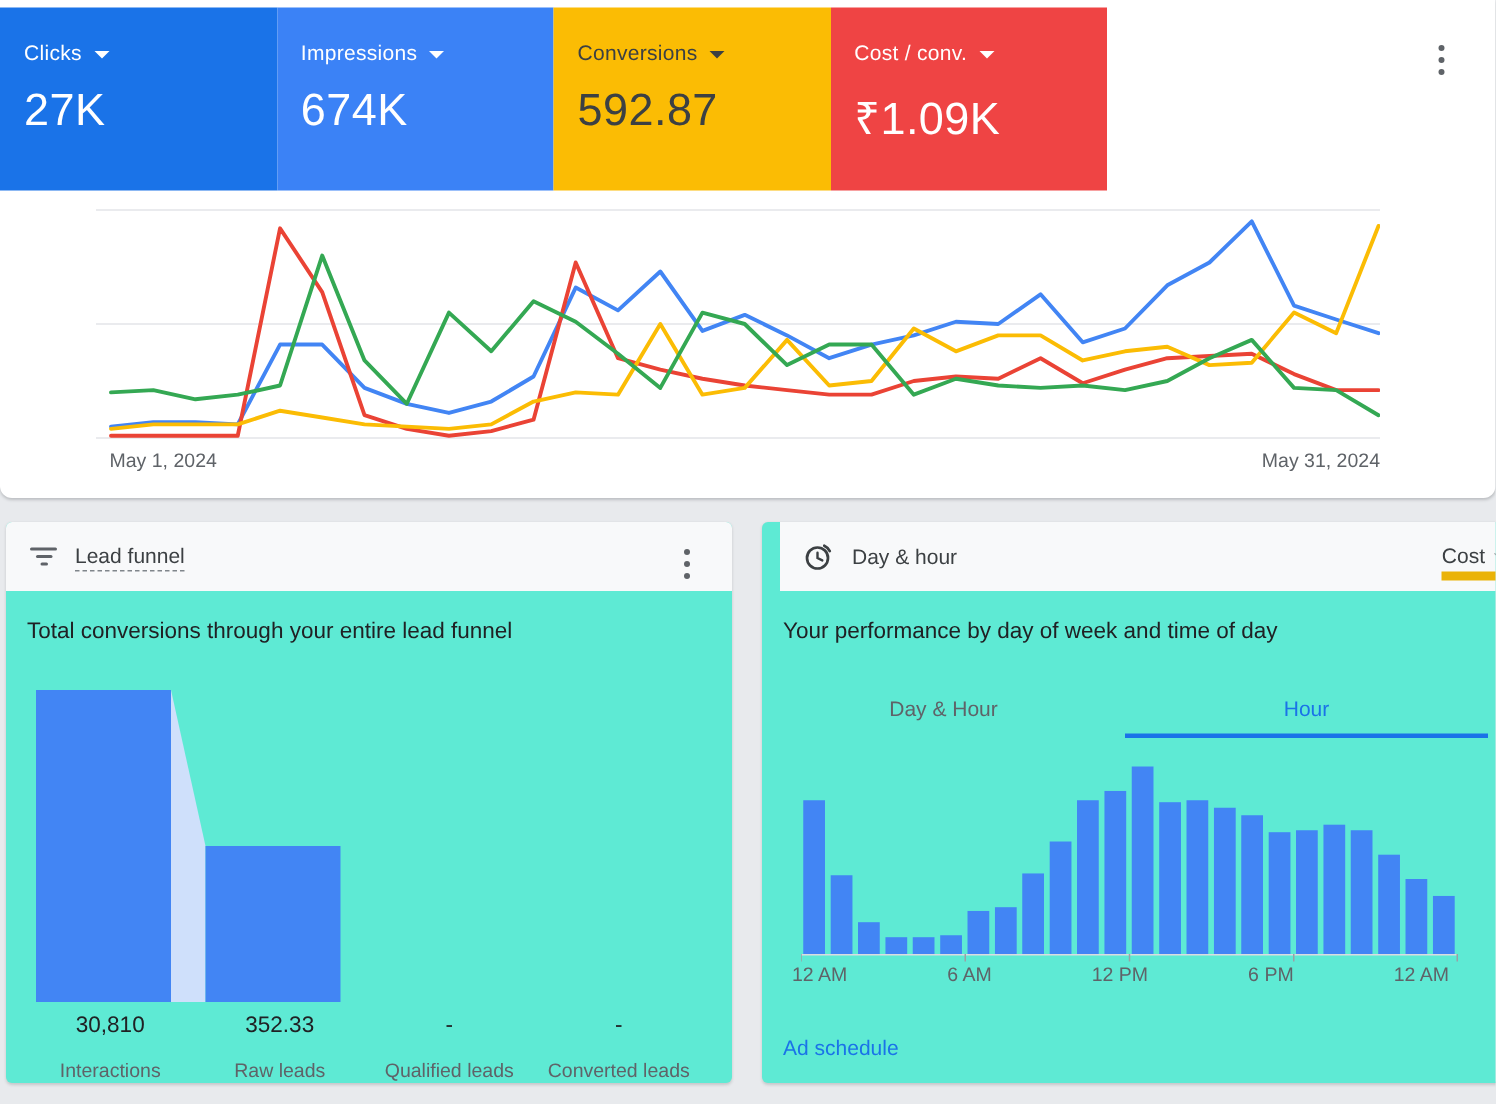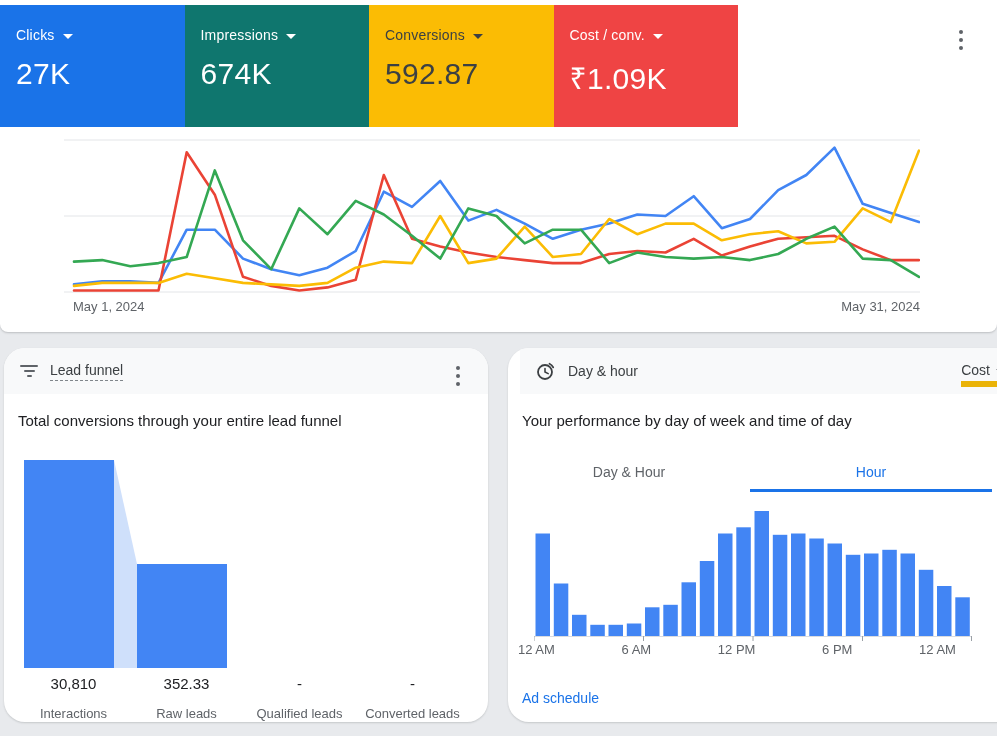--- a/index.html
+++ b/index.html
@@ -24,22 +24,22 @@
   .kebab { position:absolute; display:flex; flex-direction:column; gap:4px; padding:6px; cursor:pointer; }
   .kebab .dot { width:4px; height:4px; border-radius:50%; background:#5f6368; }
   .kebab-top { right:28px; top:24px; }
   .trend-svg { position:absolute; left:64px; top:131px; }
   .date-label { position:absolute; top:299px; font-size:13px; color:#5f6368; }
   .date-left { left:73px; }
   .date-right { right:77px; }
 
   
   .card {
-    position:absolute; top:348px; height:374px; background:#ffffff;
-    border-radius:21px; box-shadow:0 1px 2px rgba(60,64,67,.2);
+    position:absolute; top:348px; height:374px; background:#5eead4;
+    border-radius:4px; box-shadow:0 1px 2px rgba(60,64,67,.2);
     overflow:hidden;
   }
   .card-funnel { left:4px;  width:484px; }
   .card-dayhour { left:508px; width:560px;padding-left:12px; }
   .card-header {
     position:relative; height:46px; background:#f8f9fa;
     display:flex; align-items:center; padding:0 16px;
   }
   .card-title { font-size:14px; color:#3c4043; margin-left:12px;
     border-bottom:1px dashed #80868b; padding-bottom:2px; cursor:pointer; }
@@ -65,41 +65,41 @@
   
   .metric-select { position:absolute; right:62px; top:14px; display:flex; align-items:center; gap:6px;
     font-size:14px; color:#3c4043; border-bottom:6px solid #eab308; padding-bottom:3px; cursor:pointer; }
   .metric-select .caret { border-top-color:#5f6368; }
   .tab-row { position:absolute; left:0; top:104px; width:484px; height:38px; display:flex; }
   .tab { flex:1; text-align:center; font-size:14px; font-weight:500; color:#5f6368;
     padding-top:12px; cursor:pointer; position:relative; }
   .tab.active { color:#1a73e8; }
   .tab.active::after { content:""; position:absolute; left:0; right:0; bottom:-2px; height:3px; background:#1a73e8; }
   .hour-svg { position:absolute; left:26px; top:158px; }
-  .hour-ticks { position:absolute; left:10px; top:294px; width:438px; display:flex; justify-content:space-between;
+  .hour-ticks { position:absolute; left:20px; top:294px; width:438px; display:flex; justify-content:space-between;
     font-size:13px; color:#5f6368; }
   .schedule-link { position:absolute; left:14px; top:342px; font-size:14px; font-weight:500; color:#1a73e8; cursor:pointer; }
 
   
   .clock-icon { width:20px; height:20px; }
 </style>
 </head>
 <body>
 
 <div class="top-card">
 
   <div class="scorecard-row">
     <div class="scorecard" style="background: rgb(26, 115, 232); color: rgb(255, 255, 255);">
       <div class="sc-label-row">
         <span>Clicks</span>
         <span class="caret"></span>
       </div>
       <div class="sc-value">27K</div>
     </div>
-    <div class="scorecard" style="background: #0f766e; color: rgb(255, 255, 255);">
+    <div class="scorecard" style="background: #3b82f6; color: rgb(255, 255, 255);">
       <div class="sc-label-row">
         <span>Impressions</span>
         <span class="caret"></span>
       </div>
       <div class="sc-value">674K</div>
     </div>
     <div class="scorecard" style="background: rgb(251, 188, 4); color: rgb(60, 64, 67);">
       <div class="sc-label-row">
         <span>Conversions</span>
         <span class="caret"></span>

